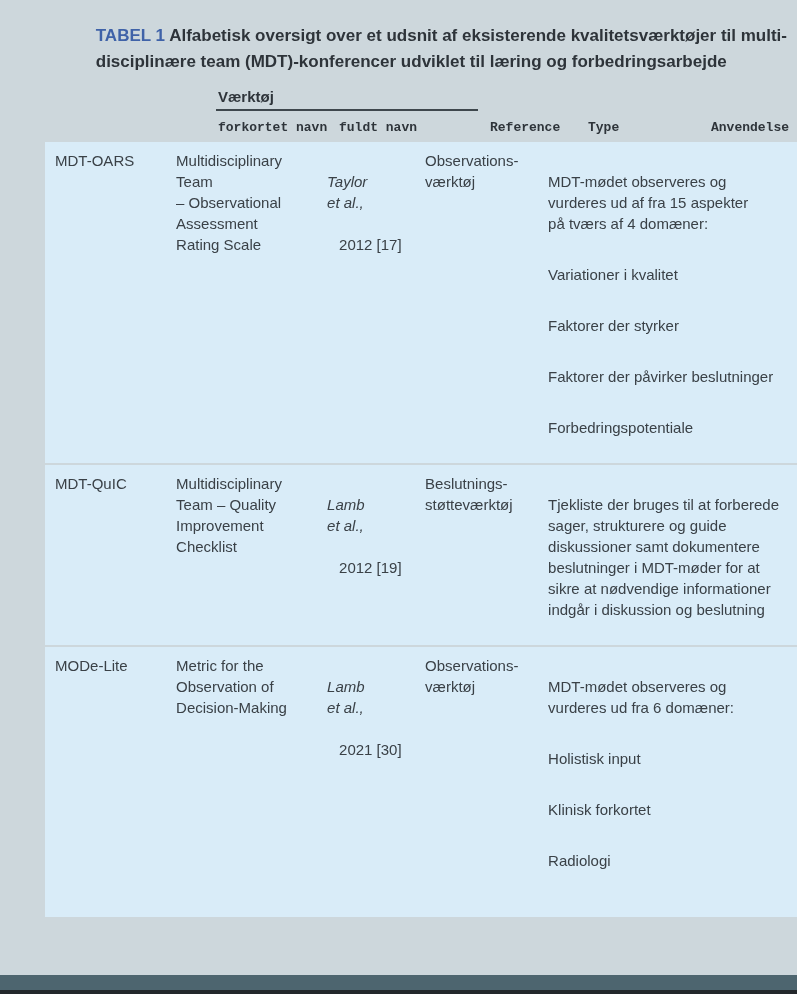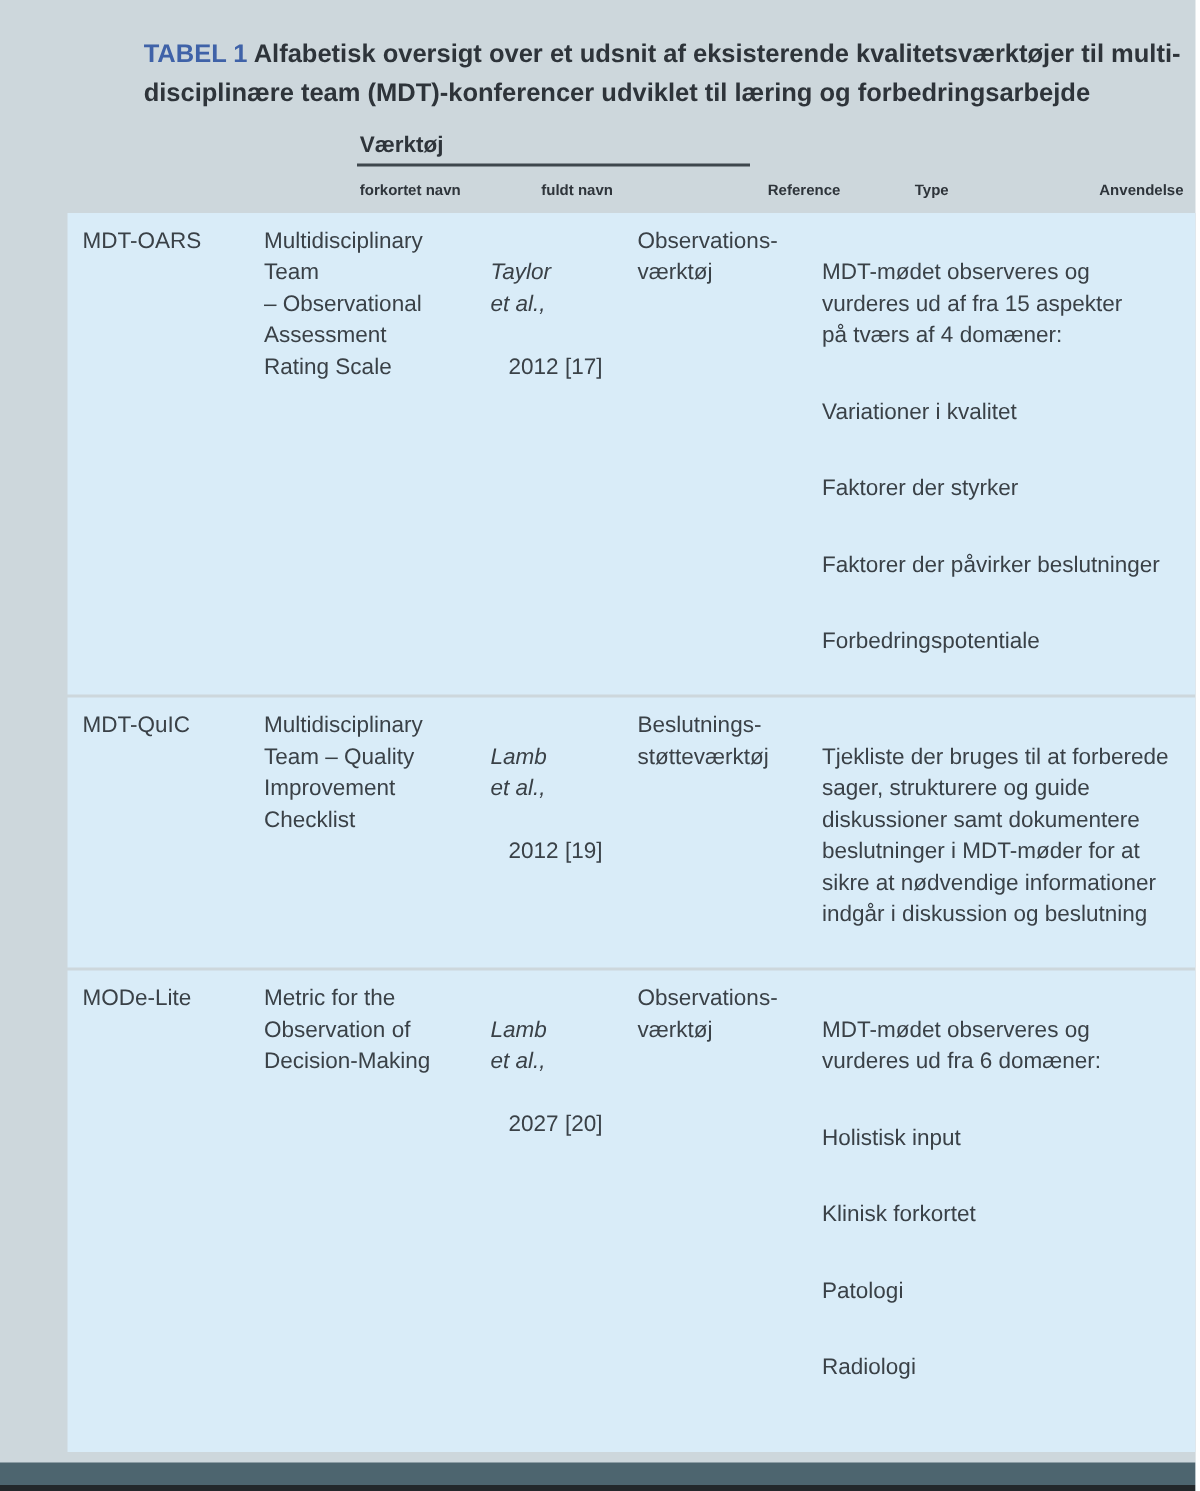--- a/index.html
+++ b/index.html
@@ -51,25 +51,26 @@
     width: 262px;
     border-bottom: 2px solid #3E474D;
     margin-top: 3px;
     margin-bottom: 8px;
   }
   .col-grid {
     display: grid;
     grid-template-columns: 121px 151px 98px 123px 1fr;
   }
   .col-head {
-    font-size: 10px;
+    font-size: 13px;
     font-weight: bold;
     color: #2E343A;
     line-height: 17px;
     padding-left: 2px;
+    font-family: Liberation Mono, monospace;
   }
   .tbody {
     flex: 1 1 auto;
     display: flex;
     flex-direction: column;
     background: #CDD7DC;
     padding: 0 0 19px 0;
   }
   .row {
     background: #D9ECF8;
@@ -186,30 +187,29 @@
     </div>
 
     <div class="row r3">
       <div class="cell">MODe-Lite</div>
       <div class="cell">Metric for the
 Observation of
 Decision-Making</div>
       <div class="cell">
         <em class="ref-authors">Lamb
 et al.,</em>
-        <span class="ref-year">2027 [20]</span>
+        <span class="ref-year">2021 [30]</span>
       </div>
       <div class="cell">Observations-
 værktøj</div>
       <div class="cell">
         <p>MDT-mødet observeres og
 vurderes ud fra 6 domæner:</p>
         <p>Holistisk input</p>
         <p>Klinisk forkortet</p>
-        <p>Patologi</p>
         <p>Radiologi</p>
         
       </div>
     </div>
 
   </div>
 
   <div class="footer">
     <div class="footer-band"></div>
     <div class="footer-line"></div>

